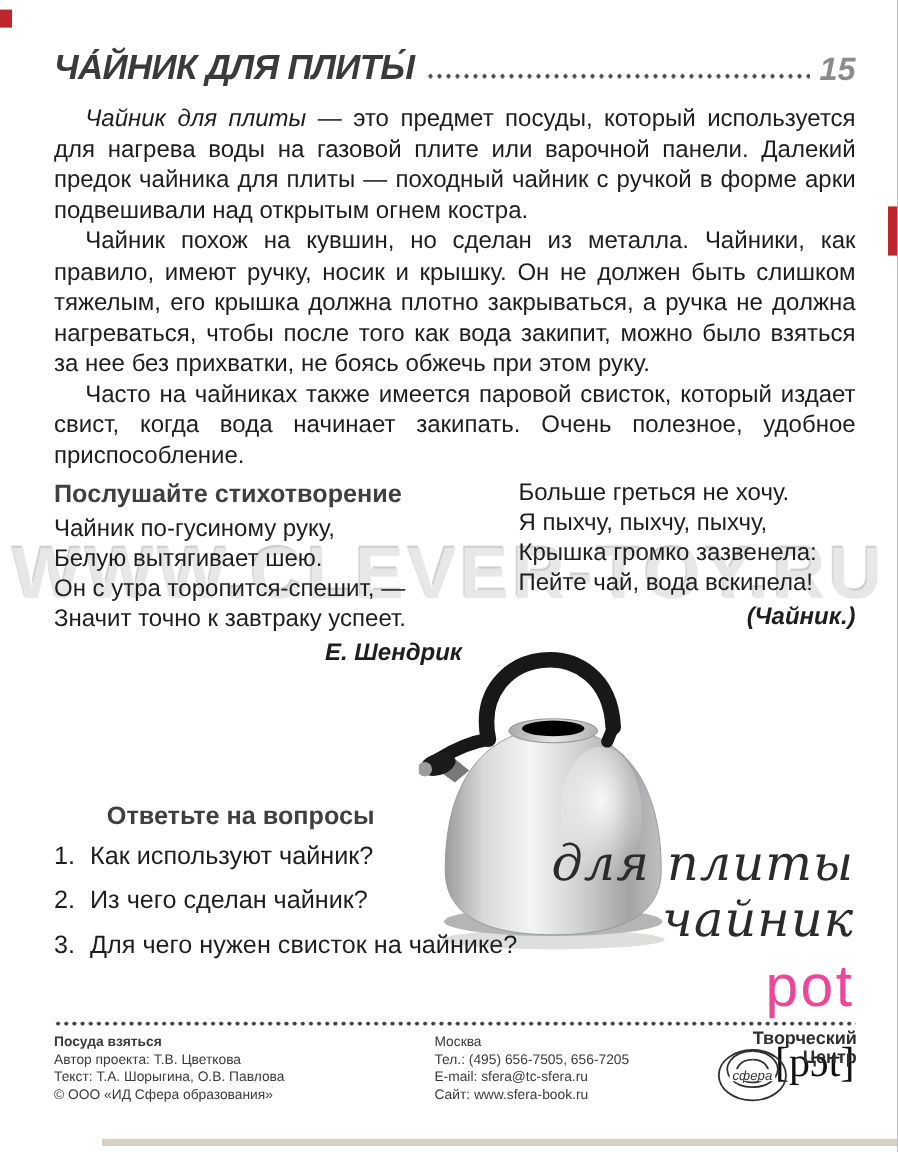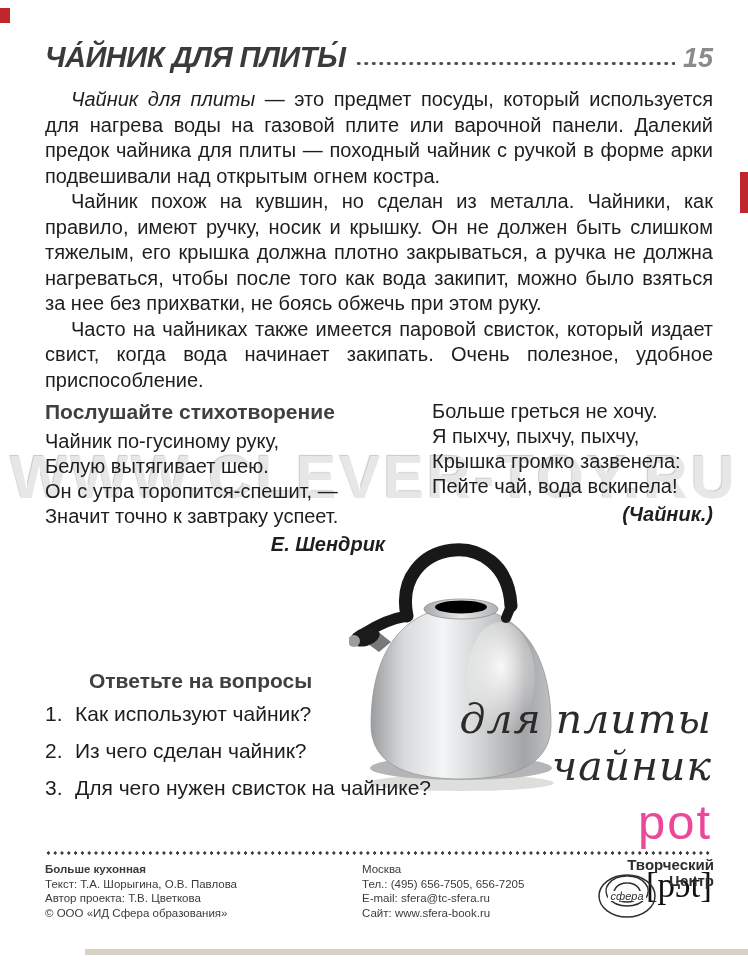--- a/index.html
+++ b/index.html
@@ -155,23 +155,23 @@
     <div class="script">для плиты</div>
     <div class="script">чайник</div>
     <div class="en">pot</div>
     <div class="ipa">[pɔt]</div>
   </div>
 
   <div class="footer-rule"></div>
 
   <footer class="footer">
     <div class="f-col1">
-      <div class="f-bold">Больше кухонная</div>
+      <div class="f-bold">Посуда взяться</div>
+      <div>Автор проекта: Т.В. Цветкова</div>
       <div>Текст: Т.А. Шорыгина, О.В. Павлова</div>
-      <div>Автор проекта: Т.В. Цветкова</div>
       <div>© ООО «ИД Сфера образования»</div>
     </div>
     <div class="f-col2">
       <div>Москва</div>
       <div>Тел.: (495) 656-7505, 656-7205</div>
       <div>E-mail: sfera@tc-sfera.ru</div>
       <div>Сайт: www.sfera-book.ru</div>
     </div>
     <div class="f-logo">
       <svg width="120" height="64" viewBox="0 0 120 64" xmlns="http://www.w3.org/2000/svg">

